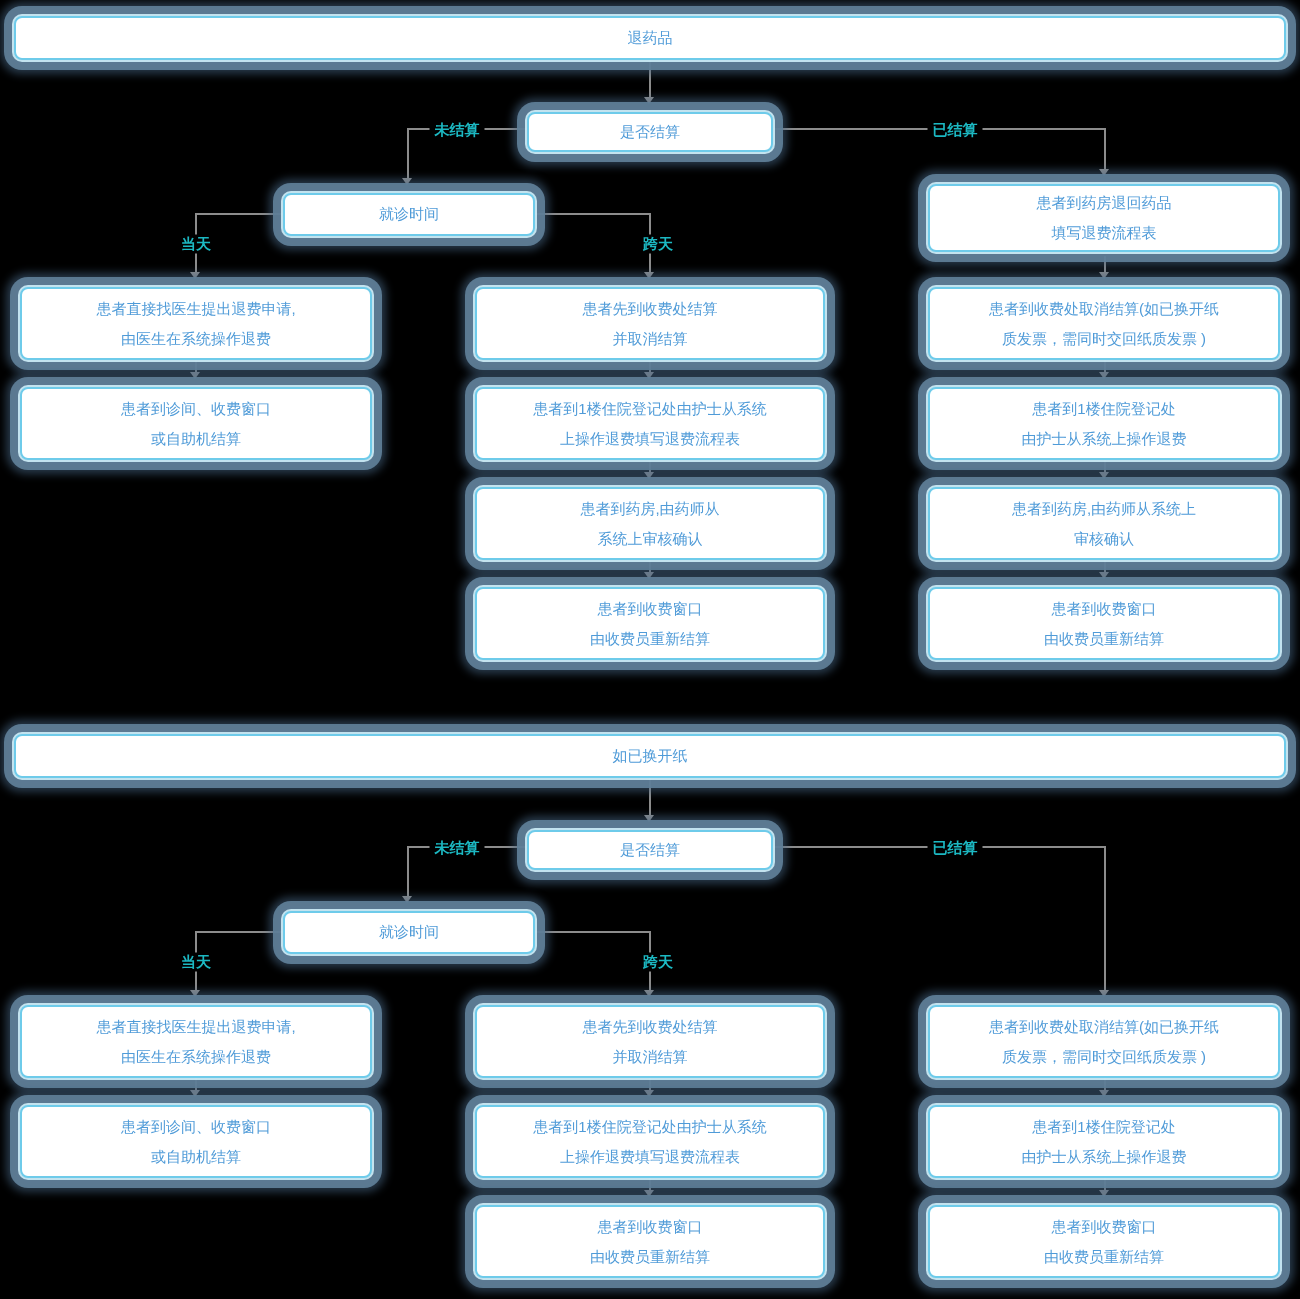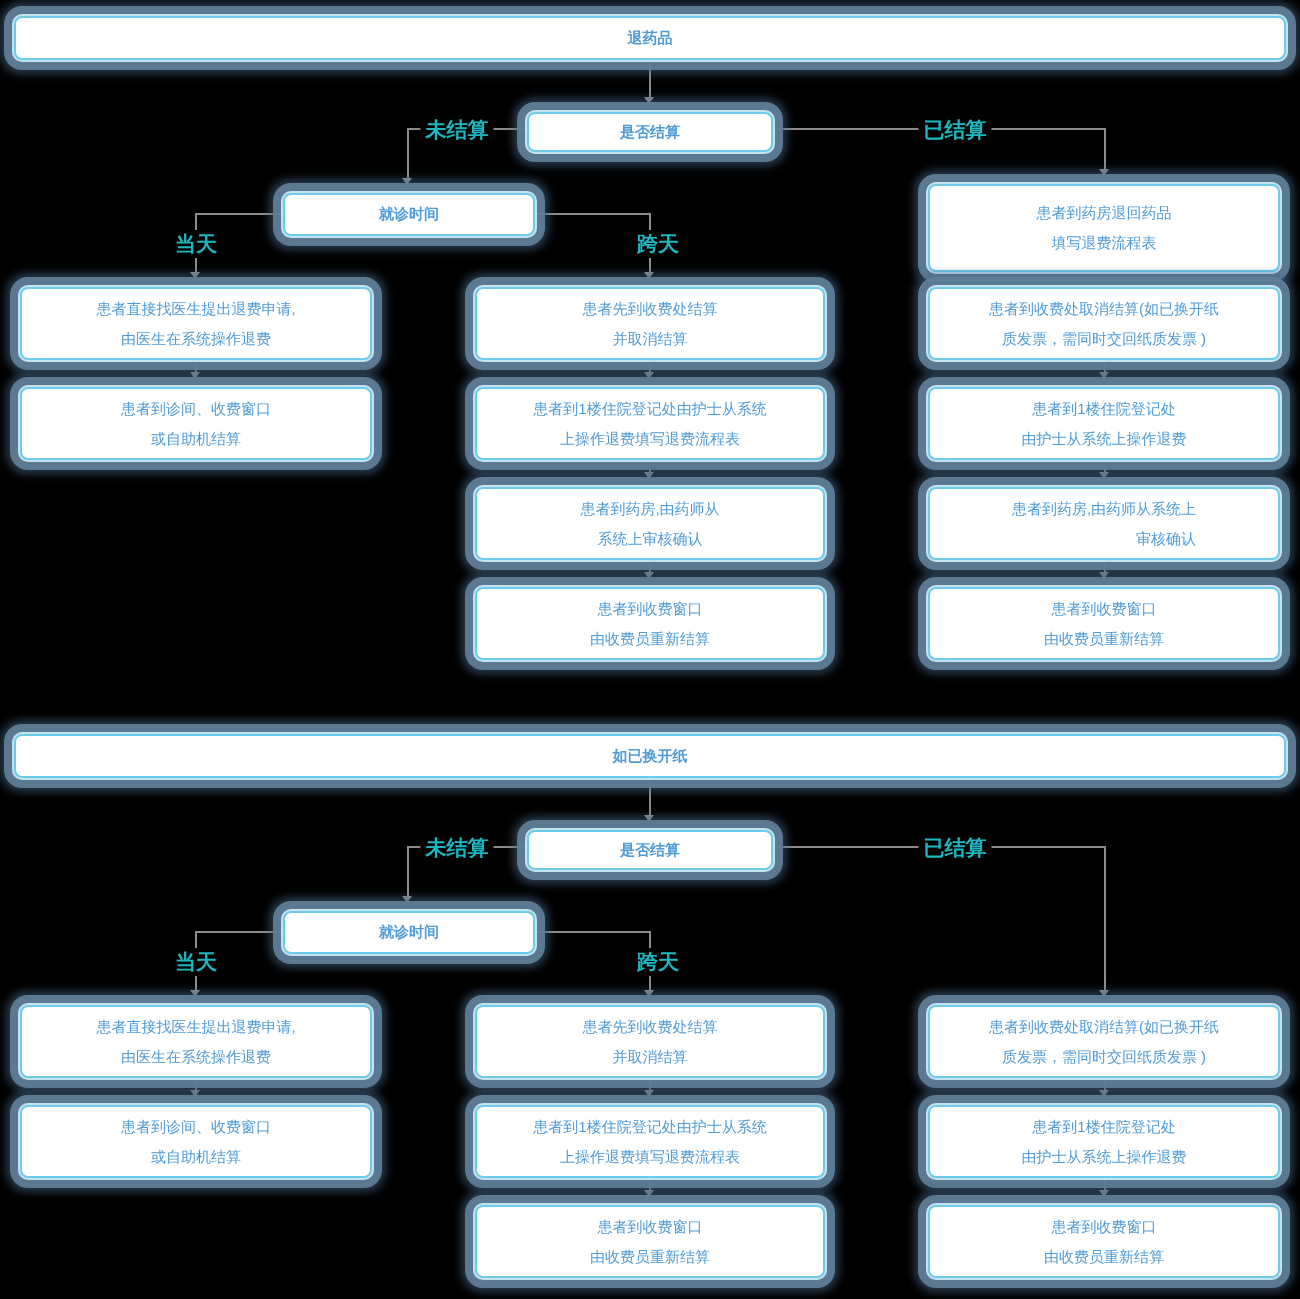--- a/index.html
+++ b/index.html
@@ -12,31 +12,31 @@
     position:absolute; background:#fff;
     border:2px solid #6ecbea; border-radius:8px;
     display:flex; align-items:center; justify-content:center;
     text-align:center; color:#4f9bd8; font-size:15px; line-height:30px;
     white-space:pre-line; z-index:2;
     box-shadow:
       0 0 0 2px rgba(214,246,255,0.85),
       0 0 0 10px rgba(96,127,152,0.92),
       0 0 9px 14px rgba(72,106,136,0.55);
   }
-  .node.small { line-height:normal;font-weight:bold; }
+  .node.small { line-height:normal; }
   .hl { position:absolute; height:2px; background:#8c8c8c; z-index:1; }
   .vl { position:absolute; width:2px;  background:#8c8c8c; z-index:1; }
   .ar {
     position:absolute; width:0; height:0; z-index:1;
     border-left:5px solid transparent; border-right:5px solid transparent;
     border-top:7px solid #8c8c8c;
   }
   .blabel {
     position:absolute; transform:translate(-50%,-50%);
-    color:#1cb8c2; font-size:21px; font-weight:bold;
+    color:#1cb8c2; font-size:15px; font-weight:bold;
     background:#000; padding:0 5px; z-index:3; white-space:nowrap;
   }
 </style>
 </head>
 <body>
 
 <div class="canvas">
 
   <div>
 
@@ -84,33 +84,33 @@
 上操作退费填写退费流程表</div>
     <div class="vl" style="left:649px;top:460px;height:13px;"></div>
     <div class="ar" style="left:644px;top:472px;"></div>
     <div class="node" style="left:475px;top:487px;width:350px;height:73px;">患者到药房,由药师从
 系统上审核确认</div>
     <div class="vl" style="left:649px;top:560px;height:13px;"></div>
     <div class="ar" style="left:644px;top:572px;"></div>
     <div class="node" style="left:475px;top:587px;width:350px;height:73px;">患者到收费窗口
 由收费员重新结算</div>
 
-    <div class="node" style="left:928px;top:184px;width:352px;height:88px;">患者到药房退回药品
+    <div class="node" style="left:928px;top:184px;width:352px;height:68px;">患者到药房退回药品
 填写退费流程表</div>
     <div class="vl" style="left:1104px;top:256px;height:17px;"></div>
     <div class="ar" style="left:1099px;top:272px;"></div>
     <div class="node" style="left:928px;top:287px;width:352px;height:73px;">患者到收费处取消结算(如已换开纸
 质发票，需同时交回纸质发票 )</div>
     <div class="vl" style="left:1104px;top:360px;height:13px;"></div>
     <div class="ar" style="left:1099px;top:372px;"></div>
     <div class="node" style="left:928px;top:387px;width:352px;height:73px;">患者到1楼住院登记处
 由护士从系统上操作退费</div>
     <div class="vl" style="left:1104px;top:460px;height:13px;"></div>
     <div class="ar" style="left:1099px;top:472px;"></div>
-    <div class="node" style="left:928px;top:487px;width:352px;height:73px;text-align:right;">患者到药房,由药师从系统上
+    <div class="node" style="left:928px;top:487px;width:352px;height:73px;">患者到药房,由药师从系统上
 审核确认</div>
     <div class="vl" style="left:1104px;top:560px;height:13px;"></div>
     <div class="ar" style="left:1099px;top:572px;"></div>
     <div class="node" style="left:928px;top:587px;width:352px;height:73px;">患者到收费窗口
 由收费员重新结算</div>
   </div>
 
   <div>
 
     <div class="node small" style="left:14px;top:734px;width:1272px;height:44px;">如已换开纸</div>

